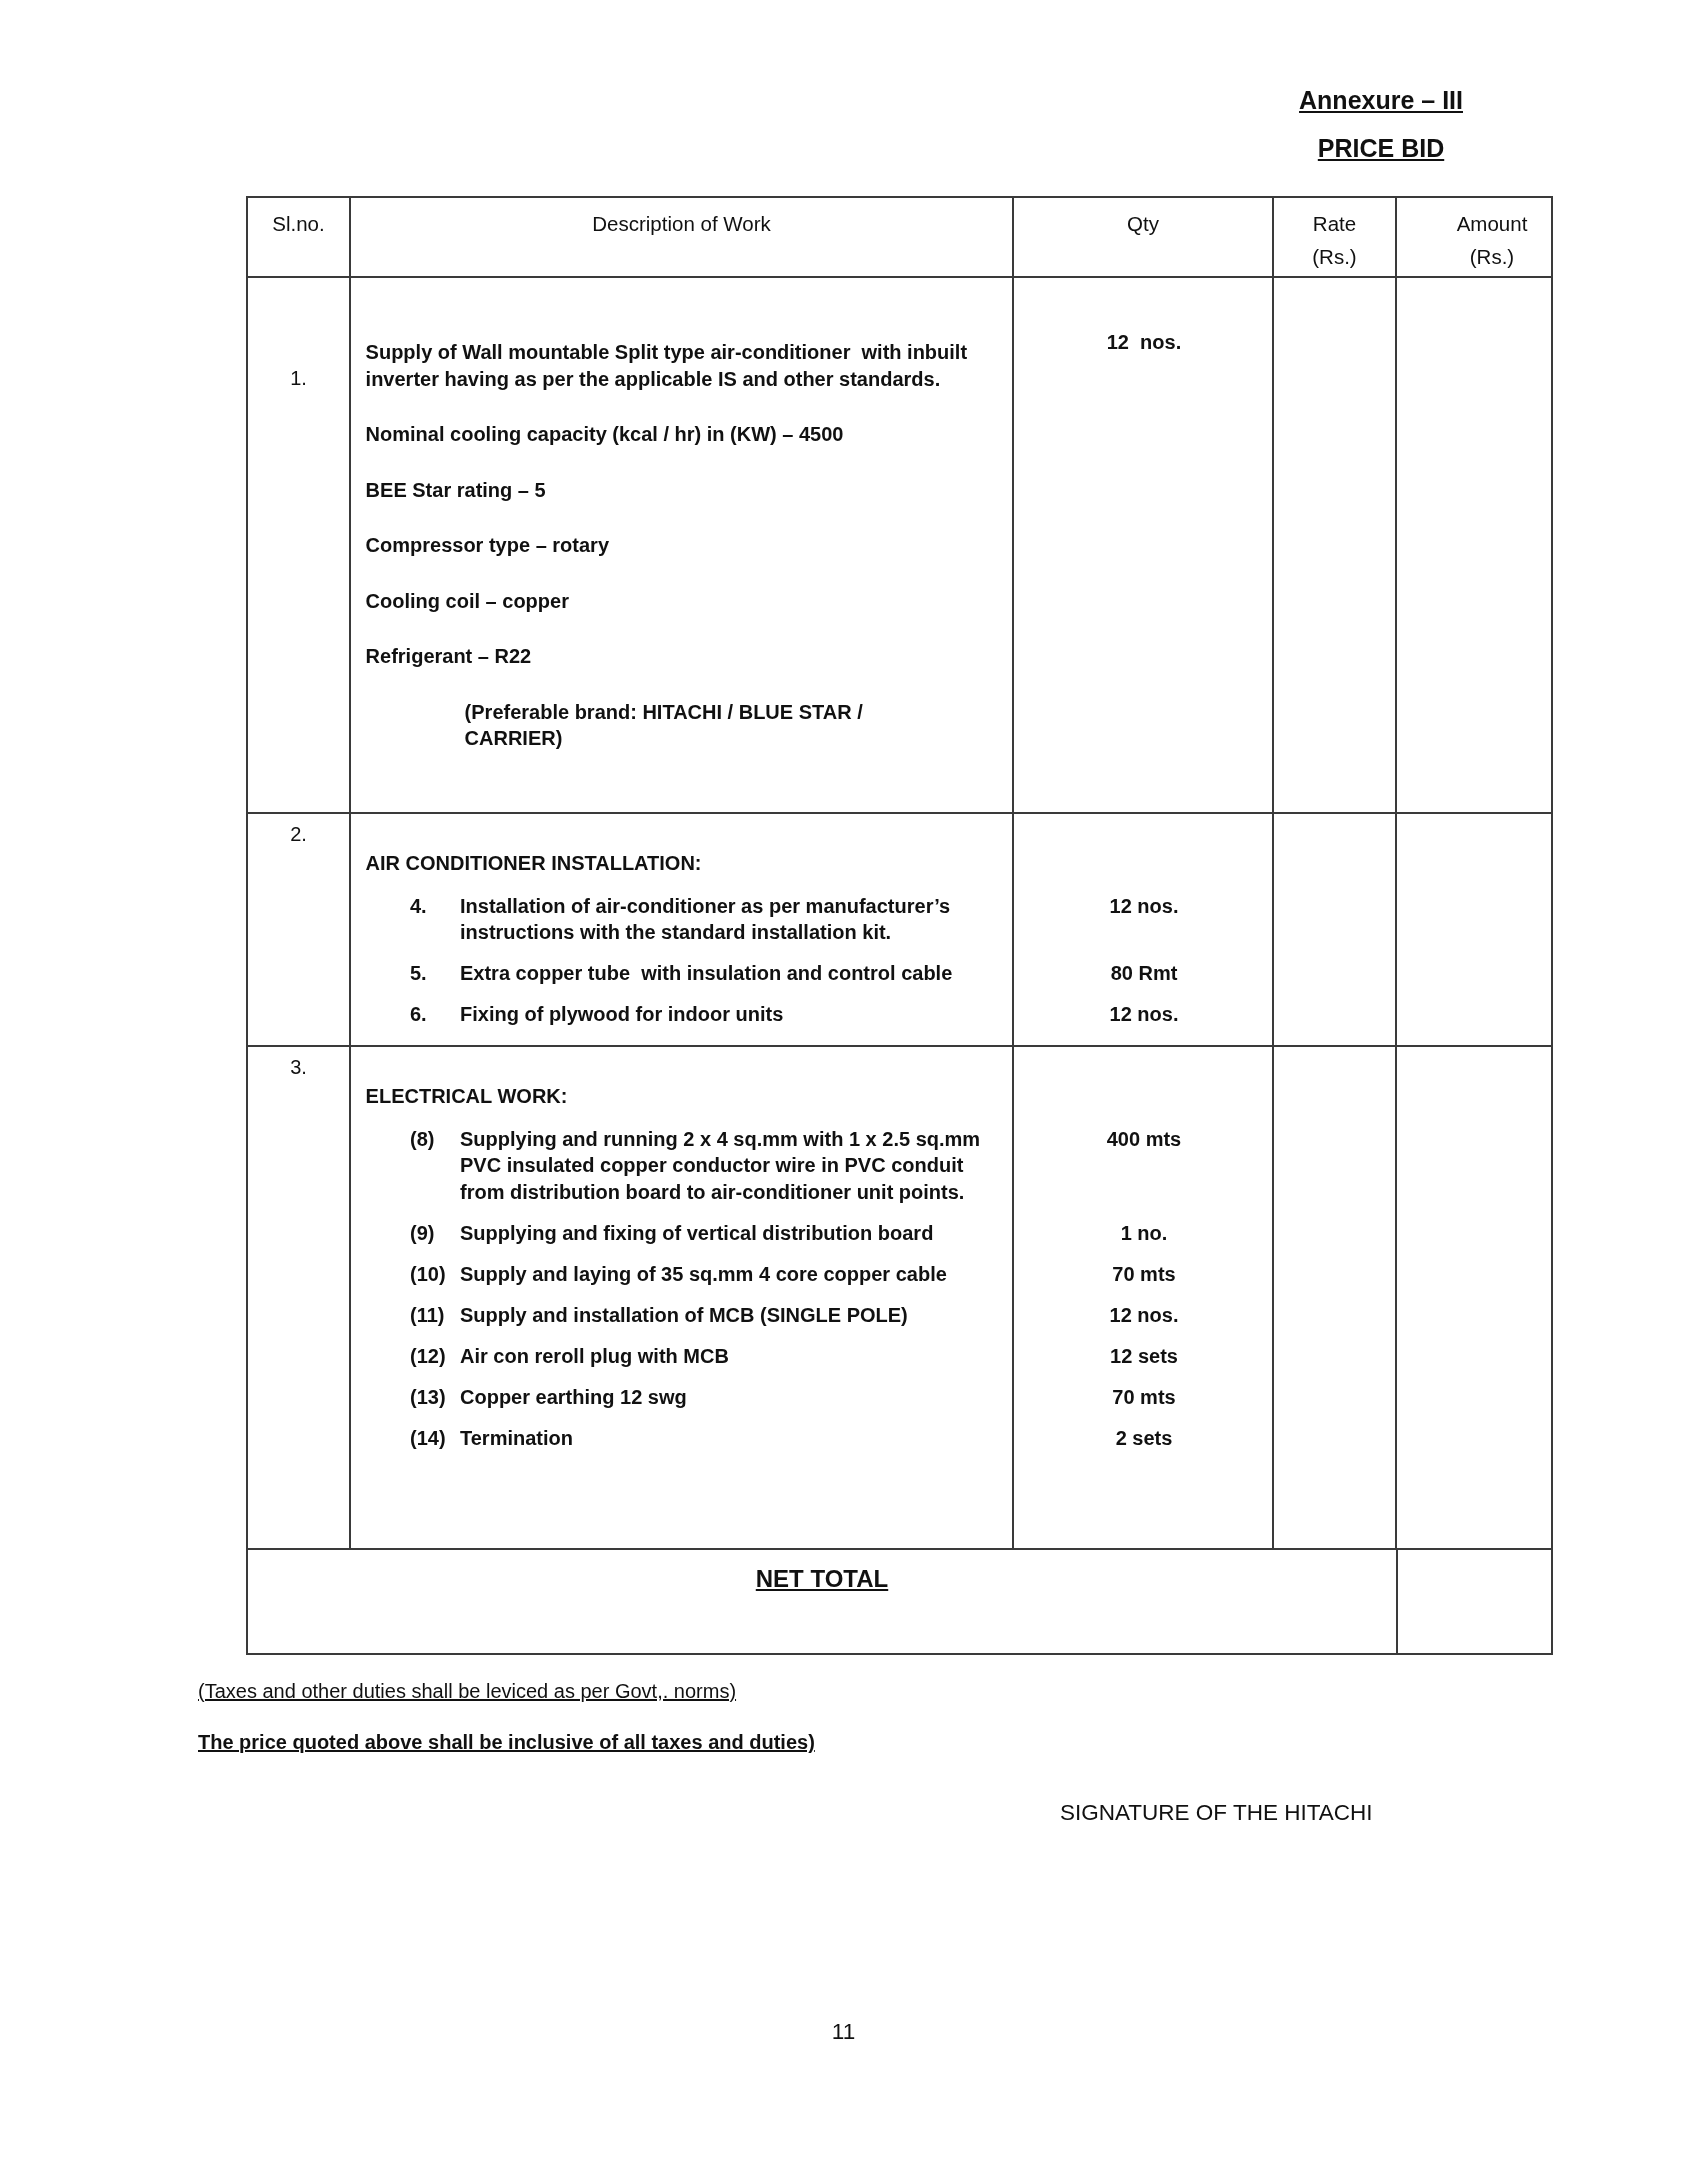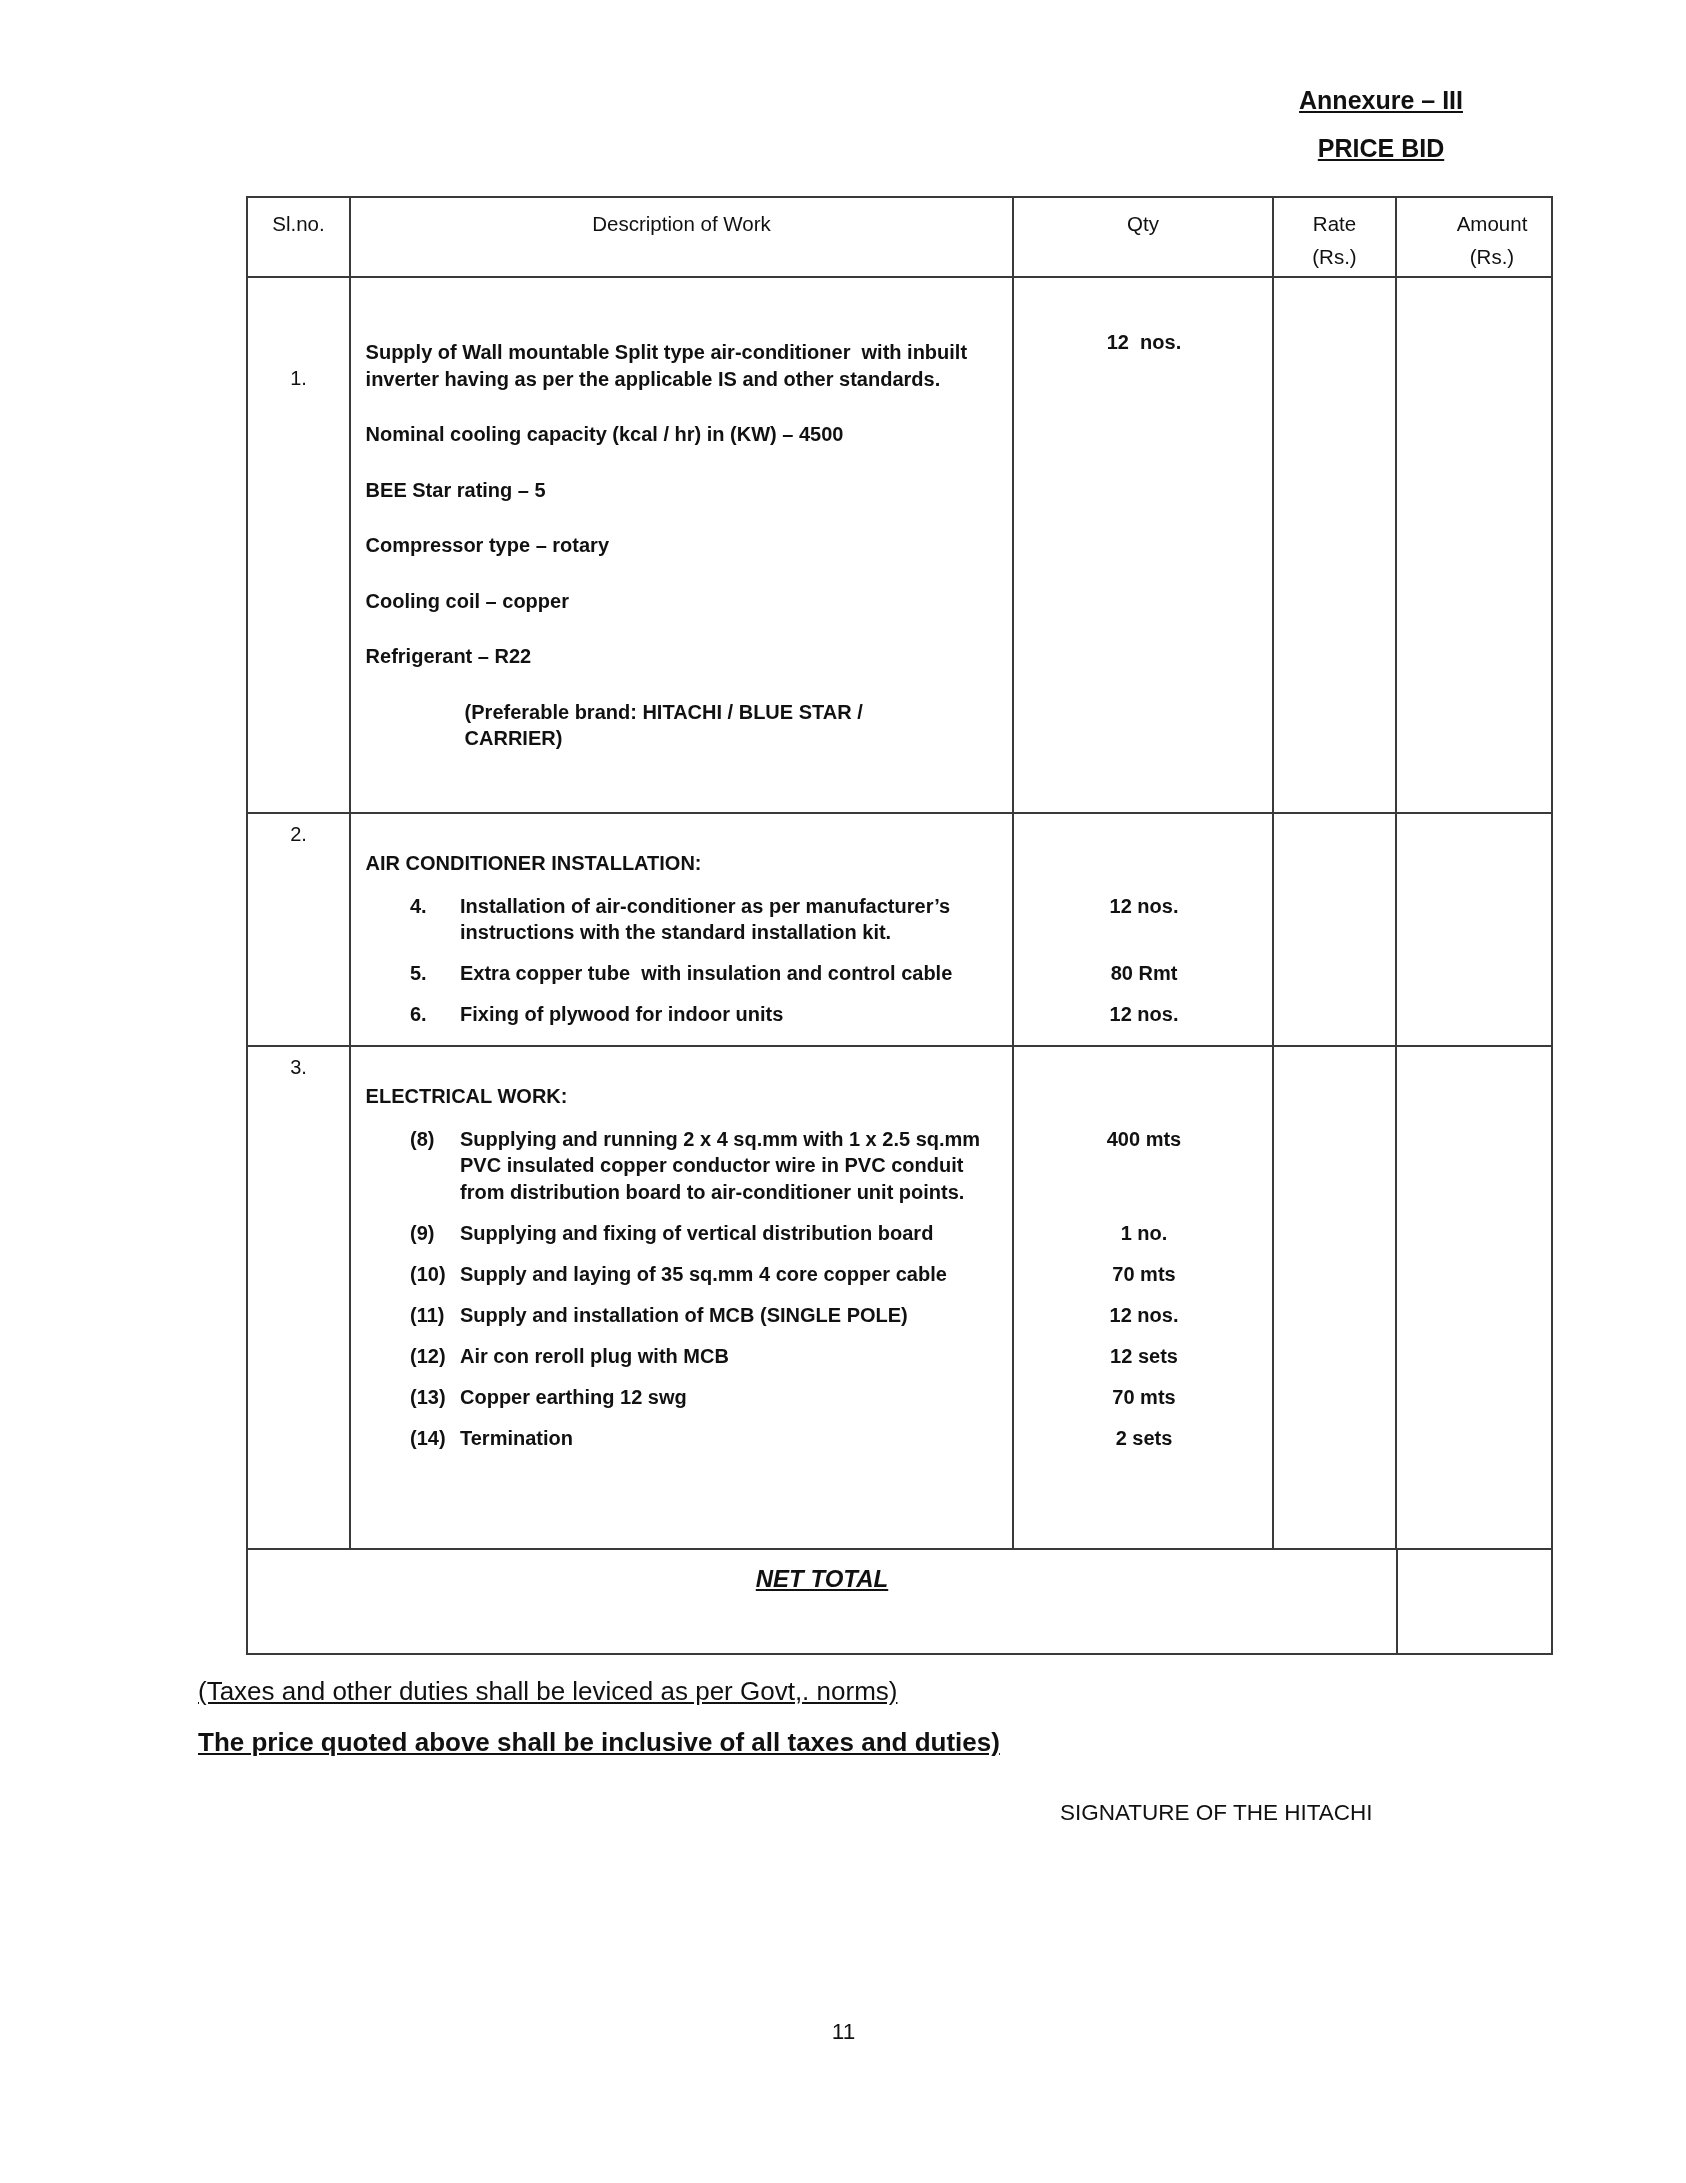--- a/index.html
+++ b/index.html
@@ -65,26 +65,26 @@
   }
   .item {
     display:grid; grid-template-columns:109px 554px 260px;
     margin-bottom:14.6px;
   }
   .inum { padding-left:59px; font-size:20px; font-weight:bold; line-height:26.5px; box-sizing:border-box; }
   .itext { font-size:20px; font-weight:bold; line-height:26.5px; padding-right:20px; box-sizing:border-box; white-space:pre-wrap; }
   .iqty { text-align:center; font-size:20px; font-weight:bold; line-height:26.5px; white-space:pre-wrap; }
 
   
-  .tnet { min-height:103px; grid-template-columns:1150px 1fr;font-style:italic; }
+  .tnet { min-height:103px; grid-template-columns:1150px 1fr; }
   .netcell { text-align:center; padding-top:14.6px; }
   .netlabel { font-size:24px; font-weight:bold; text-decoration:underline; }
 
   
-  .footnote { position:absolute; left:198px; font-size:26px; text-decoration:underline; line-height:32px; }
+  .footnote { position:absolute; left:198px; font-size:20px; text-decoration:underline; line-height:32px; }
   .footnote.l1 { top:1675px; }
   .footnote.l2 { top:1726px;font-weight:bold; }
   .signature { position:absolute; left:1060px; top:1800px; font-size:22.5px; }
   .pagenum { position:absolute; left:0; width:100%; top:2019px; text-align:center; font-size:22.5px; }
 </style>
 </head>
 <body>
 
 <div class="titles">
   <div class="title-line">Annexure – III</div>

